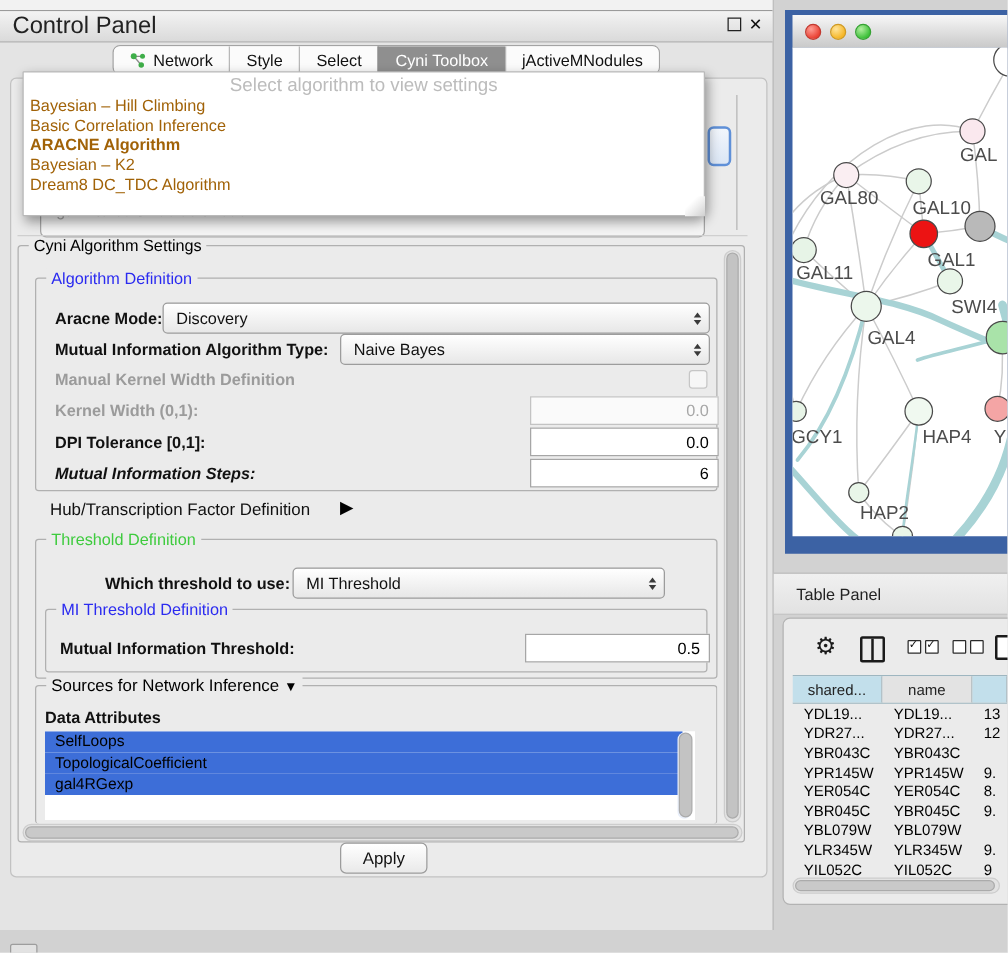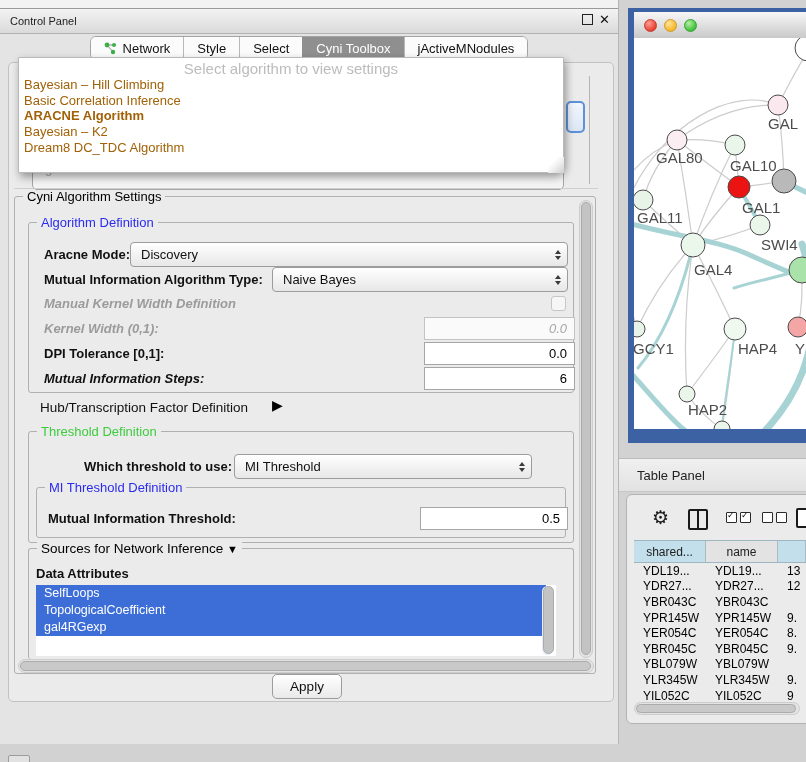--- a/index.html
+++ b/index.html
@@ -2,26 +2,26 @@
 <html><head>
 <meta charset="utf-8">
 <style>
   html,body{margin:0;padding:0;}
   body{width:806px;height:762px;position:relative;overflow:hidden;
        font-family:"Liberation Sans","DejaVu Sans",sans-serif;
        background:#d2d2d2;-webkit-font-smoothing:antialiased;}
   .abs{position:absolute;}
   .lbl{font-size:13px;color:#111;}
   .b{font-weight:700;}
-  .dis{color:#9b9b9b;font-style:italic;}
+  .dis{color:#9b9b9b;}
   
   #cp-win{left:0;top:0;width:618px;height:744px;background:#e4e4e4;border-right:1px solid #b5b5b5;}
   #cp-topstrip{left:0;top:0;width:618px;height:8px;background:#f2f2f2;border-bottom:1px solid #9a9a9a;}
   #cp-titlebar{left:0;top:9px;width:618px;height:24px;background:linear-gradient(#f3f3f3,#dadada);border-bottom:1px solid #b2b2b2;display:flex;align-items:center;}
-  #cp-title{margin-left:10px;font-size:11px;color:#222;}
+  #cp-title{margin-left:10px;font-size:19px;color:#222;}
   .titlebar-btns{position:absolute;right:8px;top:4px;display:flex;gap:6px;align-items:center;}
   .float-box{width:9px;height:9px;border:1.5px solid #222;}
   .close-x{font-size:13px;font-weight:700;color:#111;line-height:13px;}
   
   #top-tabs{left:0;top:36px;width:618px;height:24px;display:flex;justify-content:center;}
   .tabgrp{display:flex;border:1px solid #a3a3a3;border-radius:6px;overflow:hidden;background:#fbfbfb;height:22px;}
   .tab{display:flex;align-items:center;padding:0 13px;font-size:13px;color:#111;border-left:1px solid #b8b8b8;background:#fbfbfb;}
   .tab:first-child{border-left:none;}
   .tab.sel{background:#8f8f8f;color:#fff;border-left-color:#8f8f8f;}
   .tab .net-ico{margin-right:6px;}
@@ -53,21 +53,21 @@
   .field{position:absolute;background:#fff;border:1px solid #a6a6a6;display:flex;align-items:center;justify-content:flex-end;font-size:13px;color:#000;padding-right:7px;}
   .field.dis{background:#fafafa;border-color:#c3c3c3;color:#a7a7a7;}
   .cb{position:absolute;width:13px;height:13px;border:1px solid #c6c6c6;border-radius:3px;background:#f6f6f6;}
   
   .sb-track-v{position:absolute;background:#e3e3e3;border:1px solid #cdcdcd;border-radius:7px;}
   .sb-thumb-v{position:absolute;left:1px;background:#c3c3c3;border:1px solid #ababab;border-radius:6px;}
   .sb-track-h{position:absolute;background:#e3e3e3;border:1px solid #cdcdcd;border-radius:7px;}
   .sb-thumb-h{position:absolute;top:1px;background:#c9c9c9;border:1px solid #ababab;border-radius:6px;}
   
   #attr-list{left:36px;top:585px;width:520px;height:71px;background:#fff;overflow:hidden;}
-  .attr-row{height:17px;line-height:17px;background:#3d6ed8;color:#ffffff;font-size:12.5px;padding-left:8px;width:502px;}
+  .attr-row{height:17px;line-height:17px;background:#3d6ed8;color:#000000;font-size:12.5px;padding-left:8px;width:502px;}
   
   #apply-btn{left:272px;top:674px;width:68px;height:23px;background:linear-gradient(#ffffff,#e9e9e9);border:1px solid #9c9c9c;border-radius:5px;display:flex;align-items:center;justify-content:center;font-size:13.5px;color:#111;}
   #bottom-tabs{left:0;top:707px;width:618px;display:flex;justify-content:center;}
   
   #net-win{left:628px;top:8px;width:178px;height:435px;background:#3c62a4;}
   #net-win .inner-titlebar{position:absolute;left:6px;top:4px;width:172px;height:26px;background:linear-gradient(#f7f7f7,#c9c9c9);border-bottom:1px solid #9a9a9a;}
   .tl{position:absolute;top:7px;width:11px;height:11px;border-radius:50%;}
   .tl.red{background:radial-gradient(circle at 35% 30%,#ff9d94,#ea4335 70%);border:1px solid #c23a30;}
   .tl.yel{background:radial-gradient(circle at 35% 30%,#ffe49a,#f6b729 70%);border:1px solid #cf9a24;}
   .tl.grn{background:radial-gradient(circle at 35% 30%,#b3efa0,#3fc13b 70%);border:1px solid #36a233;}

